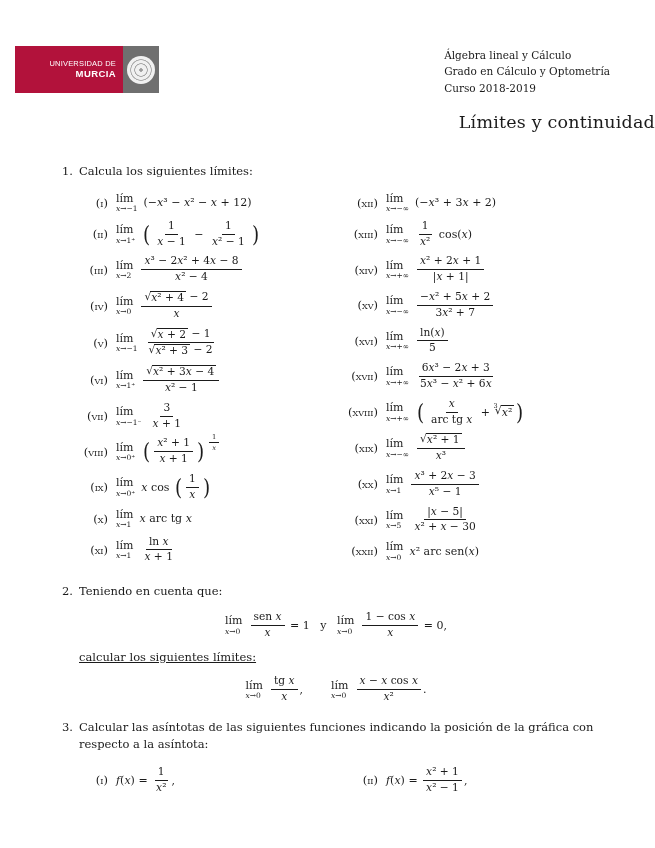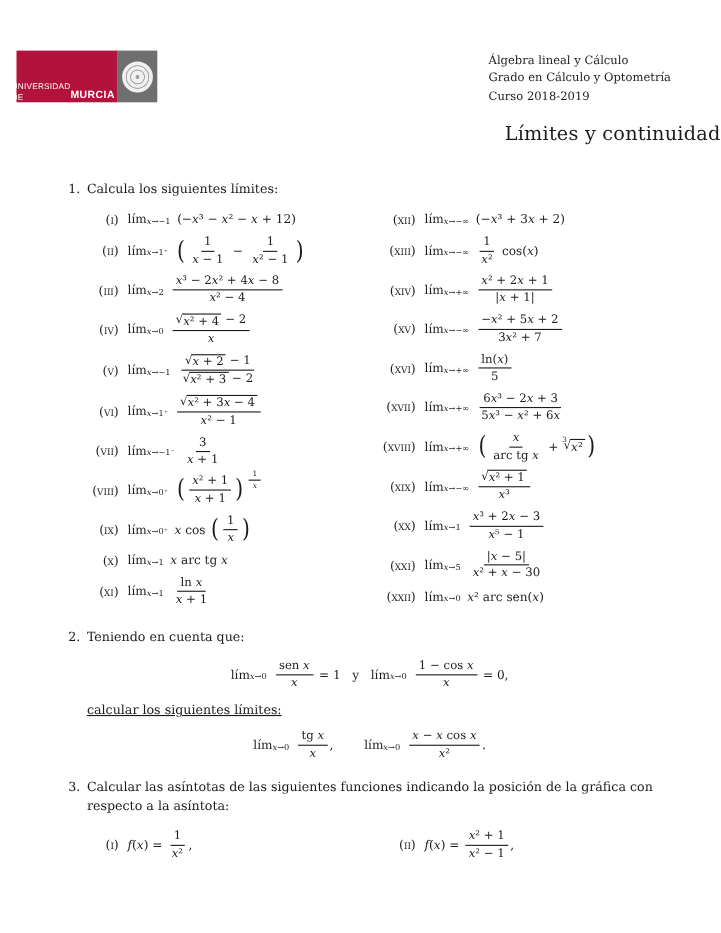--- a/index.html
+++ b/index.html
@@ -1,20 +1,20 @@
 <!DOCTYPE html>
 <html style="--logo-red: #b2123b; --logo-gray: #6f6f6f; --ink: #1b1b1b;"><head>
 <meta charset="utf-8">
 <style>
   :root{ --logo-red:#b2123b; --logo-gray:#6f6f6f; --ink:#1b1b1b; }
   *{ box-sizing:border-box; }
   body{ margin:0; width:655px; height:848px; background:#ffffff; color:var(--ink);
         font-family:"DejaVu Serif","Liberation Serif",serif; position:relative; overflow:hidden; }
   .logo{ position:absolute; left:15px; top:46px; display:flex; height:47px; }
-  .logo-red{ background:var(--logo-red); width:92px; display:flex; flex-direction:row;
+  .logo-red{ background:var(--logo-red); width:108px; display:flex; flex-direction:column;
              justify-content:center; align-items:flex-end; padding-right:7px; color:#fff;
              font-family:"Liberation Sans","DejaVu Sans",sans-serif; }
   .logo-l1{ font-size:7.5px; letter-spacing:.2px; line-height:1.25; }
   .logo-l2{ font-size:9.5px; font-weight:700; letter-spacing:.4px; line-height:1.15; }
   .logo-gray{ background:var(--logo-gray); width:36px; display:flex; align-items:center; justify-content:center; }
   .crest{ width:28px; height:28px; border-radius:50%;
           background:radial-gradient(circle,#9c9c9c 0 1.5px,#f0f0f0 2px 5.5px,#a8a8a8 6px 6.5px,#f0f0f0 7px 9.5px,#ababab 10px 10.5px,#f0f0f0 11px); }
   .header-right{ position:absolute; right:45px; top:47px; text-align:left; font-size:10.5px; line-height:1.55; }
   .title{ position:absolute; top:112px; left:0; width:100%; text-align:right;
           font-size:17.5px; font-weight:400; margin:0; letter-spacing:.2px; }
@@ -26,21 +26,21 @@
   .col{ display:flex; flex-direction:column; }
   .col-left{ width:262px; }
   .col-right{ flex:1; }
   .limit-row{ display:flex; align-items:center; margin:3.5px 0; }
   .lim-label{ font-variant:small-caps; font-size:11.5px; text-align:right; margin-right:8px; flex-shrink:0; }
   .col-left .lim-label{ width:46px; }
   .col-right .lim-label{ width:54px; }
   .formula{ display:inline-flex; align-items:center; font-size:11px; }
   .mtxt{ white-space:pre; }
   .vit{ font-style:italic; }
-  .mlim{ display:inline-flex; align-items:flex-end; margin-right:6px; line-height:1; }
+  .mlim{ display:inline-flex; flex-direction:column; align-items:flex-start; margin-right:6px; line-height:1; }
   .mlim-top{ font-size:11px; }
   .mlim-sub{ font-size:7.5px; margin-top:1.5px; white-space:pre; }
   .mfrac{ display:inline-flex; flex-direction:column; align-items:center; margin:0 2px; font-size:.97em; line-height:1.2; }
   .mnum{ display:inline-flex; align-items:baseline; justify-content:center; padding:0 3px 1px; border-bottom:1px solid var(--ink); }
   .mden{ display:inline-flex; align-items:flex-start; justify-content:center; padding:1px 3px 0; }
   .msqrt{ display:inline-flex; align-items:flex-start; }
   .mrad{ line-height:1.1; }
   .mbar{ border-top:1px solid var(--ink); margin-left:-1px; padding:0 2px 0 1px; white-space:pre; }
   .mdeg{ font-size:6.5px; margin-right:-3px; position:relative; top:-3px; }
   .mbigp{ font-size:23px; font-weight:300; line-height:.9; margin:0 1px; transform:scaleX(.8); }

